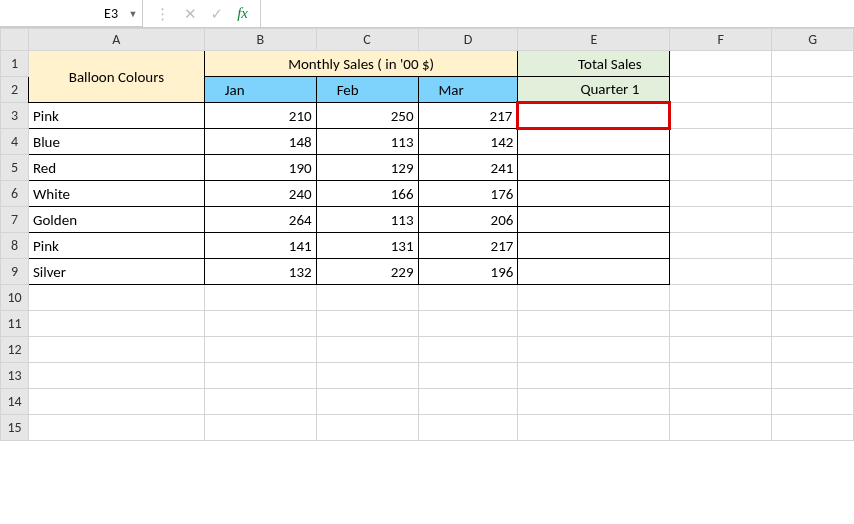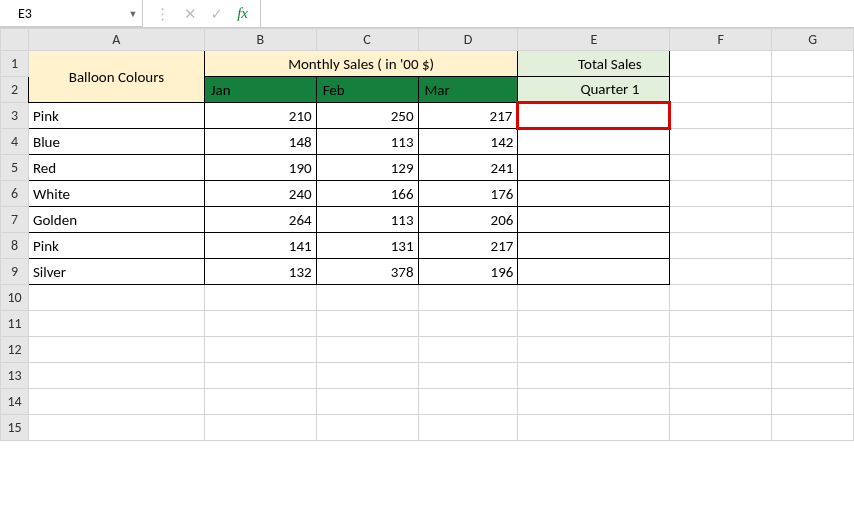--- a/index.html
+++ b/index.html
@@ -22,22 +22,23 @@
       width: 143px;
       height: 100%;
       display: flex;
       align-items: center;
       border: 1px solid #ccc;
       border-top: none;
       border-left: none;
     }
     .name-box-text {
       flex: 1;
-      padding: 0 18px;
+      padding: 0 6px;
       font-size: 14px;
+      text-align: right;
     }
     .name-box-arrow {
       width: 18px;
       text-align: center;
       color: #666;
       font-size: 9px;
     }
     .fb-mid {
       display: flex;
       align-items: center;
@@ -102,21 +103,21 @@
       padding: 0 4px;
       white-space: nowrap;
       overflow: visible;
       text-align: left;
       vertical-align: middle;
       border: 1px solid #d4d4d4;
     }
     .data-border { border: 1px solid #000 !important; }
     .num { text-align: right; margin-left: 48px; }
     .hdr-yellow { background: #fff2cc; font-weight: bold; text-align: center; border: 1px solid #000 !important; }
-    .hdr-yellow-left { background: #15803d; font-weight: bold; text-align: left; border: 1px solid #000 !important; padding-left:6px;}
+    .hdr-yellow-left { background: #7dd3fc; font-weight: bold; text-align: left; border: 1px solid #000 !important; padding-left:20px;}
     .hdr-green { background: #e2efda; font-weight: bold; text-align: center; border: 1px solid #000 !important; padding-left: 36px; }
     
     .active-cell {
       border: 3px solid #d90404 !important;
     }
     
     .w-row { width: 28px; }
     .wA { width: 176px; }
     .wB { width: 112px; }
     .wC { width: 102px; }
@@ -248,21 +249,21 @@
       <td class="cell data-border num">217</td>
       <td class="cell data-border"></td>
       <td class="cell"></td>
       <td class="cell"></td>
     </tr>
 
     <tr>
       <th class="rowhdr">9</th>
       <td class="cell data-border">Silver</td>
       <td class="cell data-border num">132</td>
-      <td class="cell data-border num">378</td>
+      <td class="cell data-border num">229</td>
       <td class="cell data-border num">196</td>
       <td class="cell data-border"></td>
       <td class="cell"></td>
       <td class="cell"></td>
     </tr>
 
     <tr>
       <th class="rowhdr">10</th>
       <td class="cell"></td>
           <td class="cell"></td>

